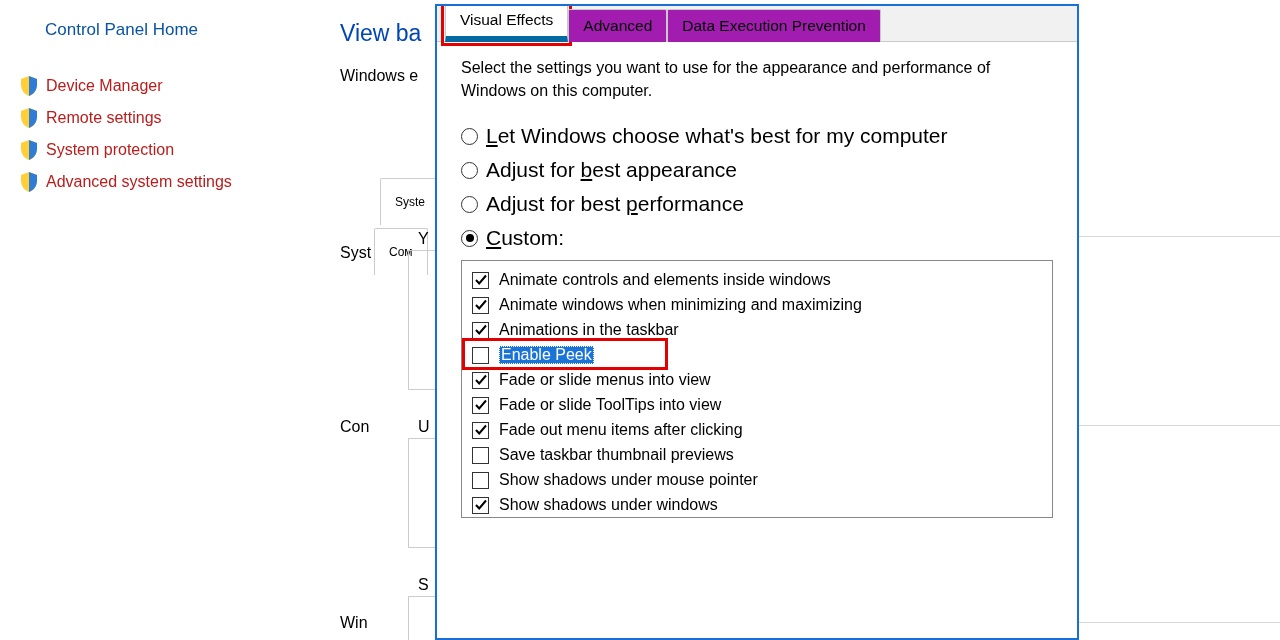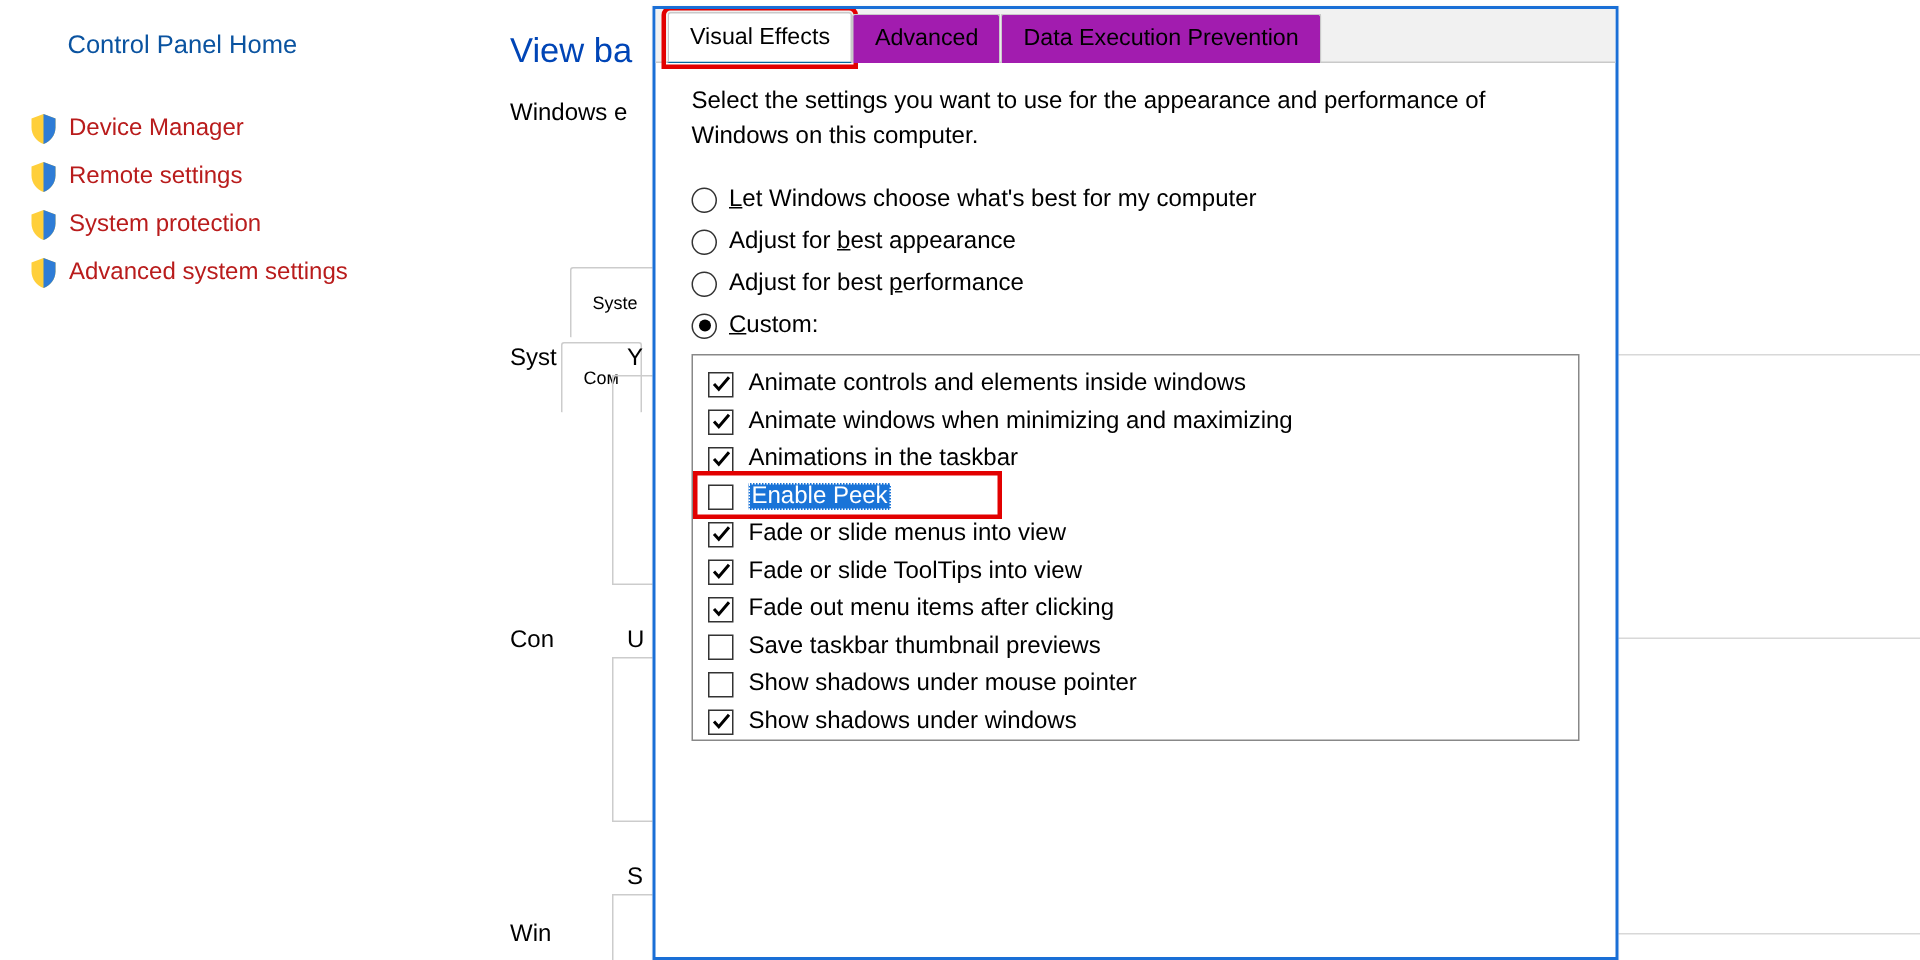--- a/index.html
+++ b/index.html
@@ -130,42 +130,42 @@
     border-bottom: none;
     background: #a21caf;
     margin-right: 0;
     cursor: pointer;
     position: relative;
     top: 1px;
     border-radius: 2px 2px 0 0;
   }
   .dlg-tab.active {
     background: #fff;
-    border-bottom: 1px solid #0369a1;
+    border-bottom: 6px solid #0369a1;
   }
   .red-box {
     outline: 3px solid #e20000;
     outline-offset: 1px;
   }
 
   .tab-body {
     padding: 14px 24px 0 24px;
   }
   .instr {
     font-size: 16px;
     line-height: 1.45;
     margin-bottom: 22px;
     max-width: 540px;
   }
 
   .radio-row {
     display: flex;
     align-items: center;
     gap: 8px;
-    font-size: 16px;
+    font-size: 21px;
     margin-bottom: 10px;
     cursor: pointer;
   }
   .radio {
     width: 17px; height: 17px;
     border: 1.5px solid #333;
     border-radius: 50%;
     display: inline-flex;
     align-items: center;
     justify-content: center;
@@ -230,21 +230,21 @@
   <div class="heading">View ba</div>
   <div class="subhead">Windows е</div>
 
   <div class="bg-tab-row">
     <span class="bg-tab">Systе</span>
   </div>
   <div class="bg-tab2-row">
     <span class="bg-tab">Coм</span>
   </div>
 
-  <span class="bg-section-label" style="top:210px">Syst</span>
+  <span class="bg-section-label" style="top:224px">Syst</span>
   <span class="bg-section-label" style="top:210px;left:78px">Y</span>
   <div class="bg-box" style="top:230px;height:140px"></div>
   <div class="bg-divider" style="top:216px"></div>
 
   <span class="bg-section-label" style="top:398px">Con</span>
   <span class="bg-section-label" style="top:398px;left:78px">U</span>
   <div class="bg-box" style="top:418px;height:110px"></div>
   <div class="bg-divider" style="top:405px"></div>
 
   <span class="bg-section-label" style="top:556px;left:78px">S</span>

